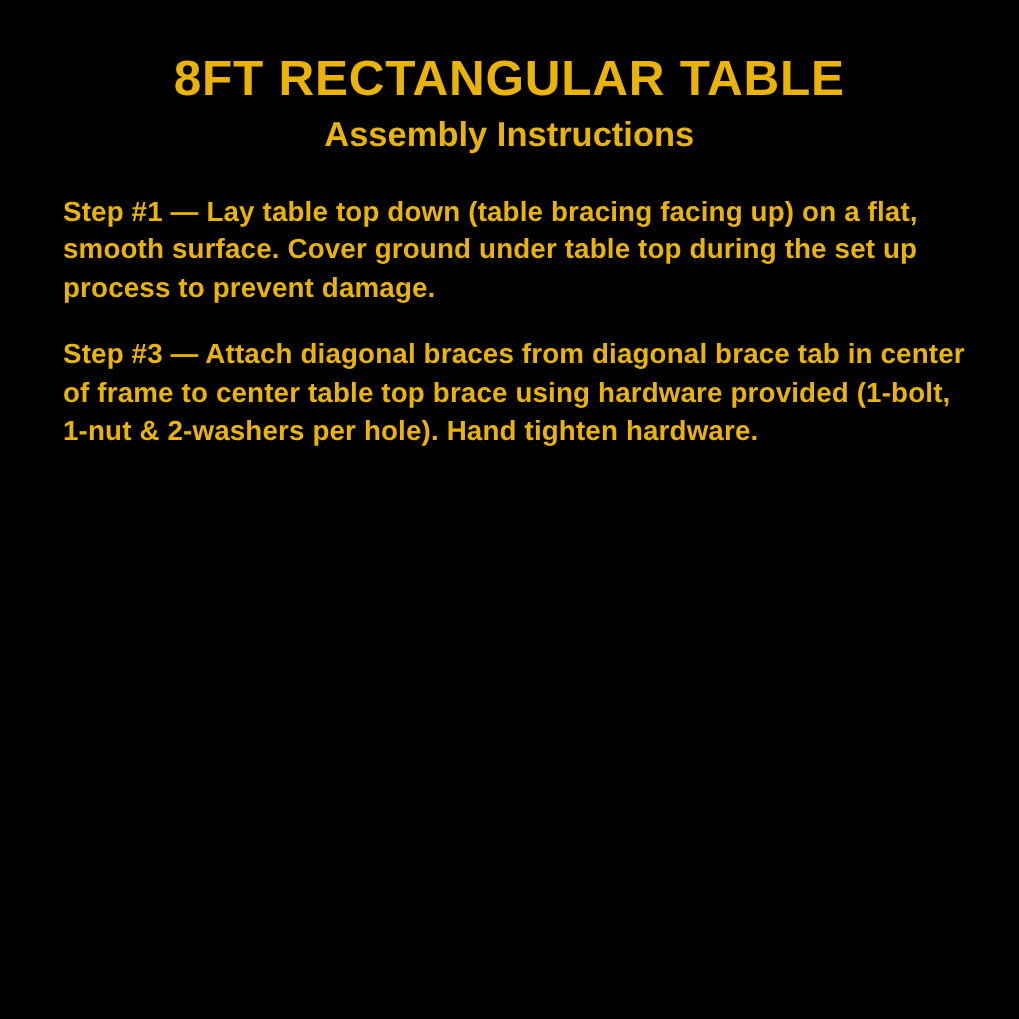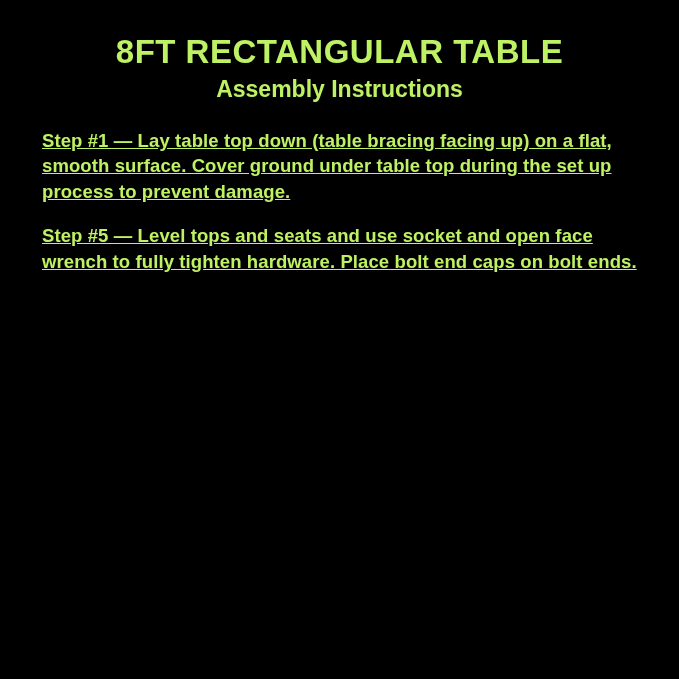--- a/index.html
+++ b/index.html
@@ -5,21 +5,21 @@
   html, body {
     margin: 0;
     padding: 0;
     background: #000000;
   }
   .card {
     position: relative;
     width: 679px;
     height: 679px;
     background: #000000;
-    color: #bef264;
+    color: #eab308;
     font-family: "Liberation Sans", sans-serif;
     font-weight: 700;
     overflow: hidden;
     box-sizing: border-box;
   }
   .header {
     text-align: center;
     padding-top: 34px;
   }
   .title {
@@ -28,34 +28,33 @@
     line-height: 1.1;
     margin: 0;
   }
   .subtitle {
     font-size: 23px;
     margin: 6px 0 4px 0;
     line-height: 1.2;
   }
   .steps {
     margin: 24px 24px 0 42px;
-    text-decoration: underline;
   }
   .step {
     font-size: 18.5px;
     line-height: 1.38;
     margin: 0 0 19px 0;
     letter-spacing: 0.1px;
   }
 </style>
 </head>
 <body>
 
 <div class="card">
   <div class="header">
     <h1 class="title">8FT RECTANGULAR TABLE</h1>
     <h2 class="subtitle">Assembly Instructions</h2>
   </div>
   <div class="steps">
     <p class="step">Step #1  —  Lay table top down (table bracing facing up) on a flat, smooth surface. Cover ground under table top during the set up process to prevent damage.</p>
-    <p class="step">Step #5  —  Level tops and seats and use socket and open face wrench to fully tighten hardware. Place bolt end caps on bolt ends.</p>
+    <p class="step">Step #3  —  Attach diagonal braces from diagonal brace tab in center of frame to center table top brace using hardware provided (1-bolt, 1-nut &amp; 2-washers per hole). Hand tighten hardware.</p>
   </div>
 </div>
 
 </body></html>

